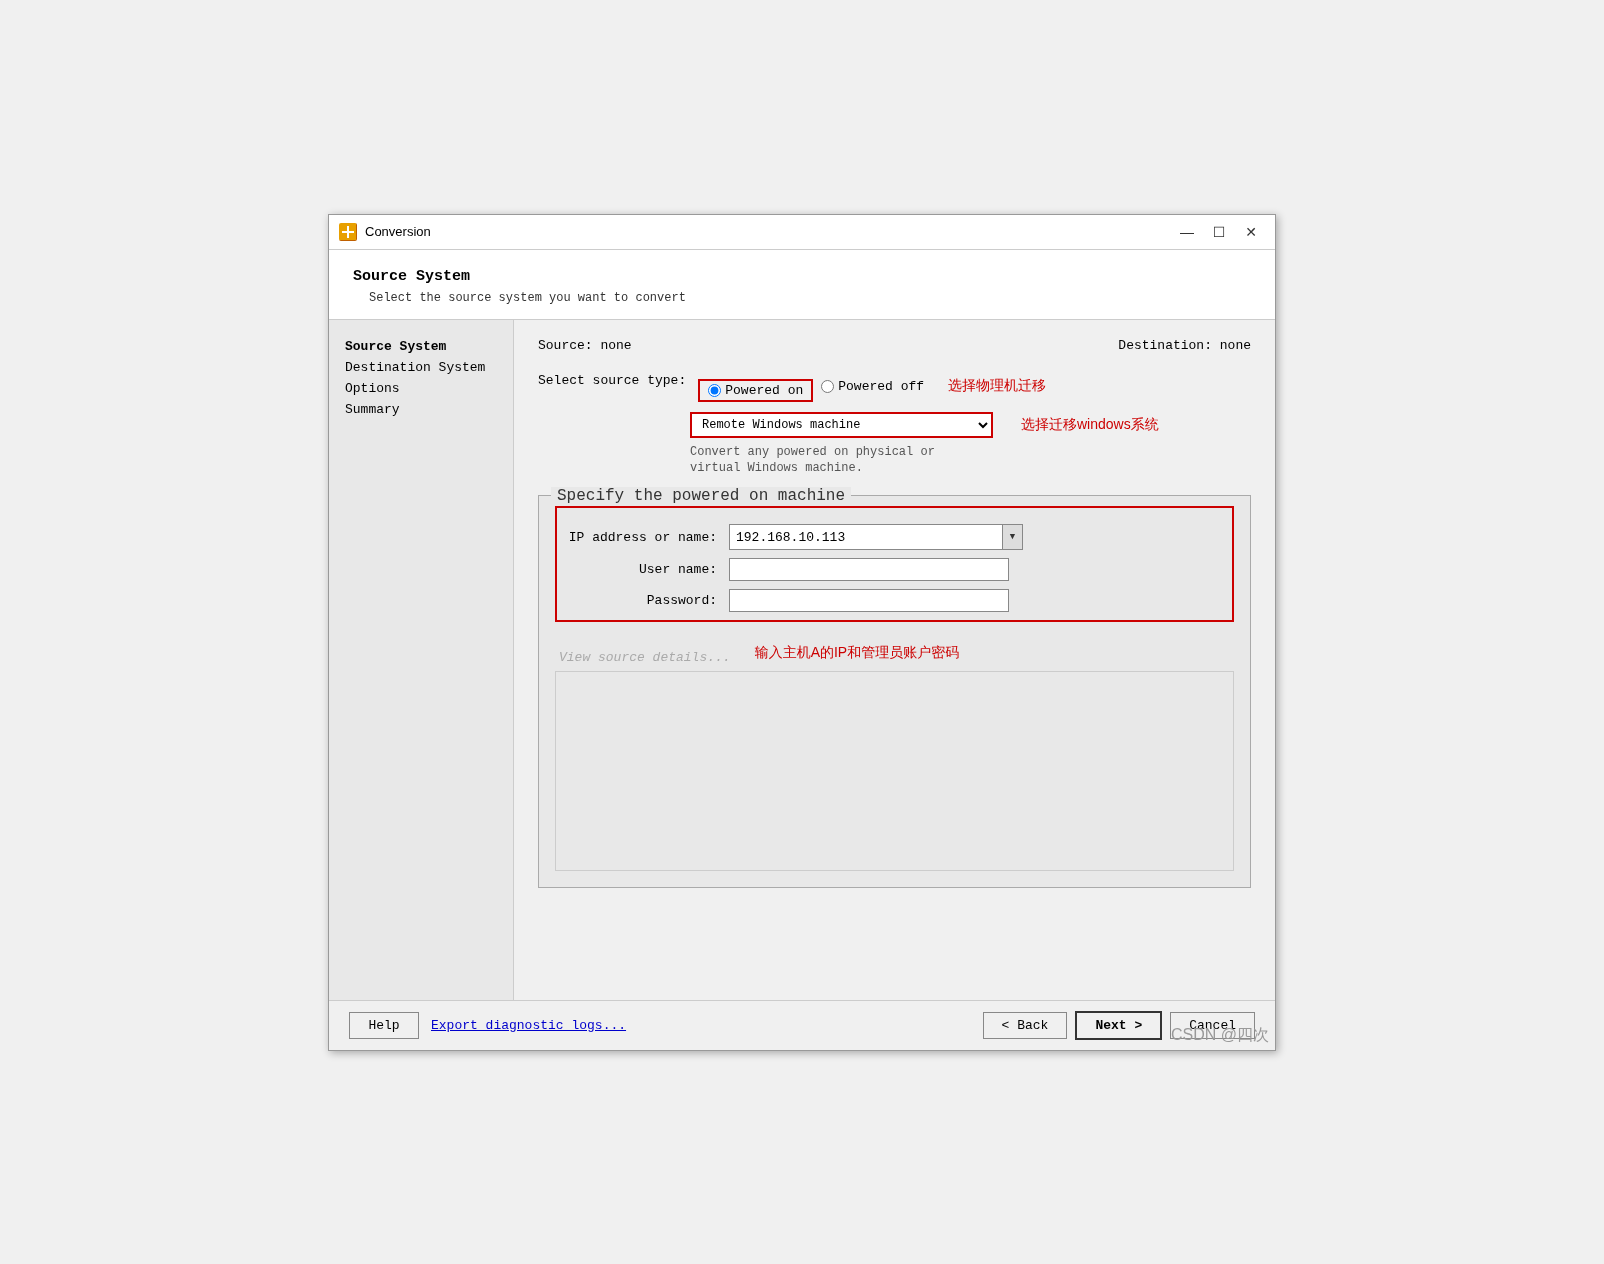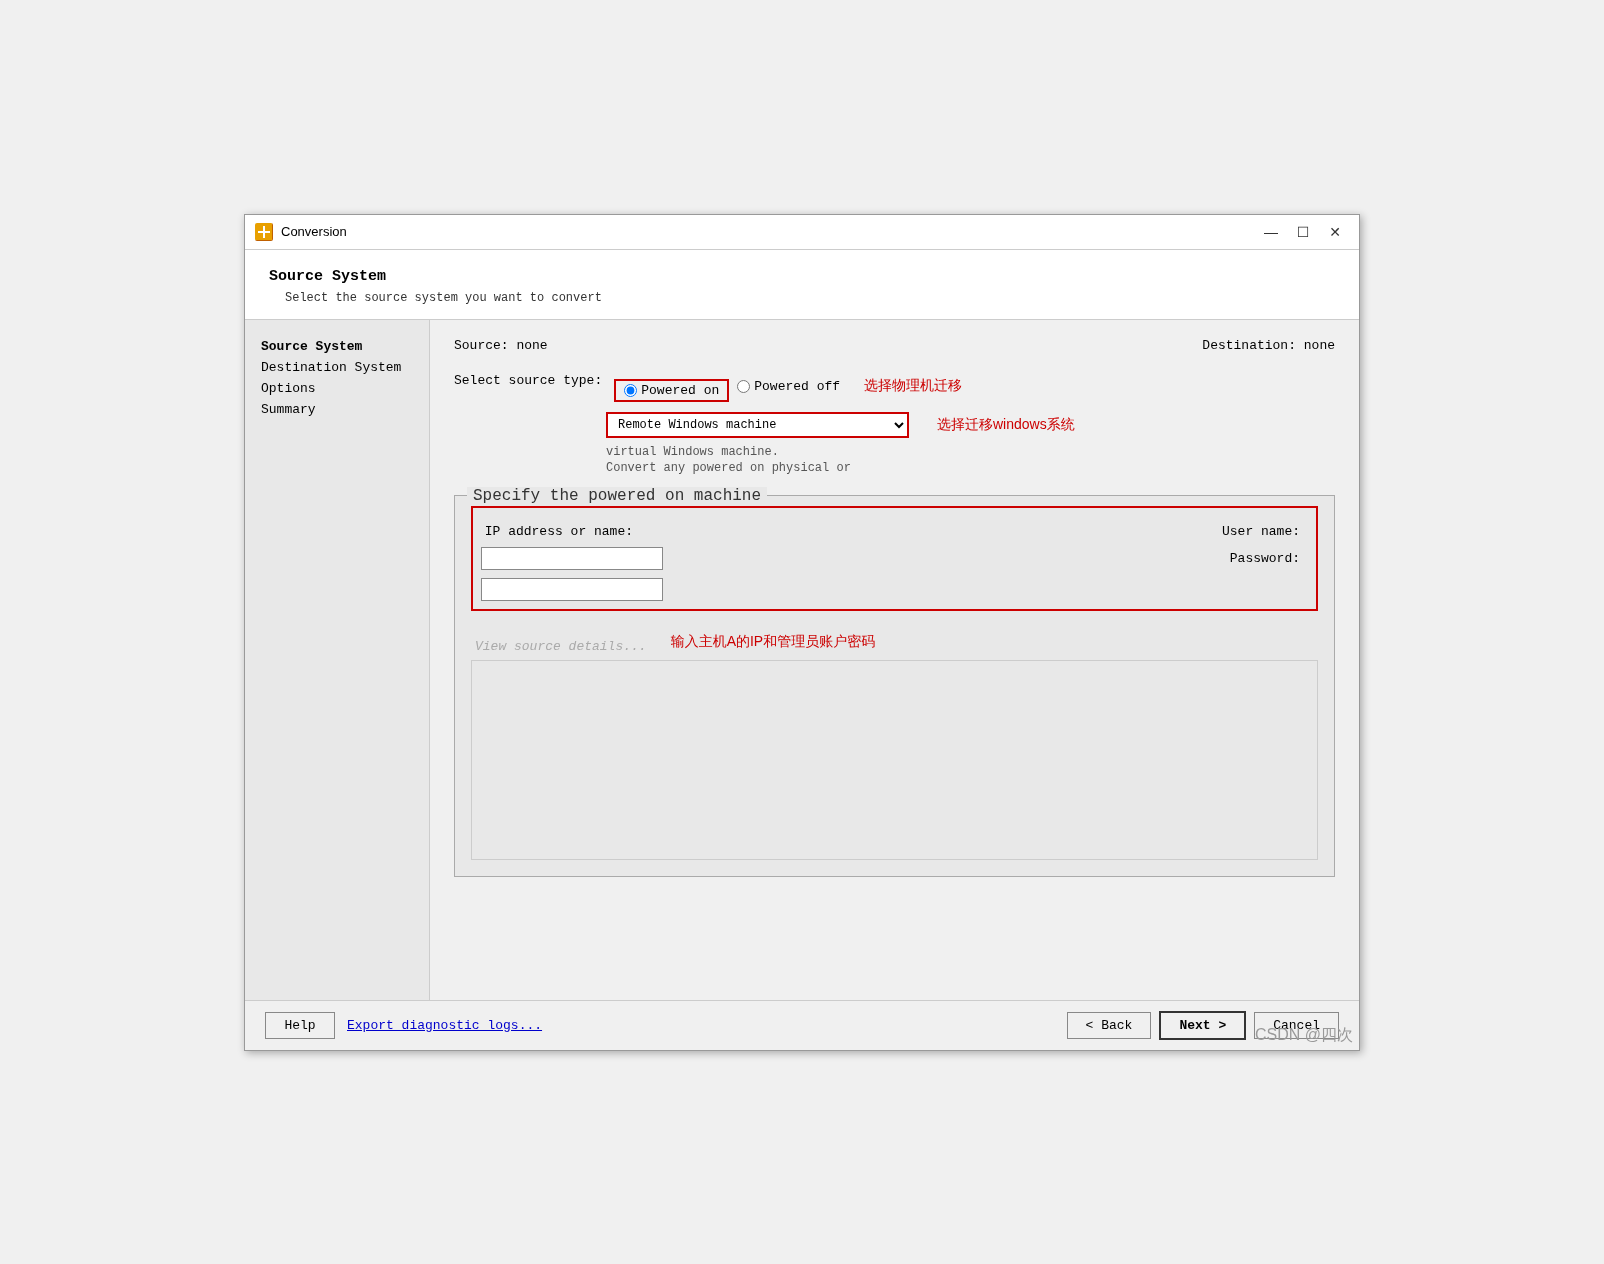--- a/index.html
+++ b/index.html
@@ -6,21 +6,21 @@
     body {
       font-family: 'Courier New', Courier, monospace;
       font-size: 13px;
       background: #f0f0f0;
       display: flex;
       justify-content: center;
       align-items: center;
       min-height: 100vh;
     }
     .window {
-      width: 1116px;
+      width: 948px;
       background: #4c1d95;
       border: 1px solid #999;
       box-shadow: 2px 2px 8px rgba(0,0,0,0.3);
     }
     .title-bar {
       background: #fff;
       border-bottom: 1px solid #ccc;
       display: flex;
       align-items: center;
       padding: 6px 10px;
@@ -421,32 +421,38 @@
           <select class="dropdown-select">
             <option>Remote Windows machine</option>
             <option>VMware Infrastructure virtual machine</option>
             <option>Hyper-V Server</option>
           </select>
         </div>
         <span class="annotation-red">选择迁移windows系统</span>
       </div>
 
       <div class="convert-desc">
+        <div>Convert any powered on physical or</div>
         <div>virtual Windows machine.</div>
-        <div>Convert any powered on physical or</div>
       </div>
 
       <div class="group-box">
         <span class="group-box-title">Specify the powered on machine</span>
 
         <div class="red-outline-box">
           <div class="form-grid">
 
             <div class="form-label">
               <span>IP address or name:</span>
+            </div>
+            <div class="form-input-wrap">
+              <div class="form-input-with-btn">
+                <input type="text" class="form-input-no-border" value="192.168.10.113" style="">
+                <div class="dropdown-arrow-btn">▼</div>
+              </div>
             </div>
 
             <div class="form-label">
               <span>User name:</span>
             </div>
             <div class="form-input-wrap">
               <input type="text" class="form-input" style="">
             </div>
 
             <div class="form-label">

